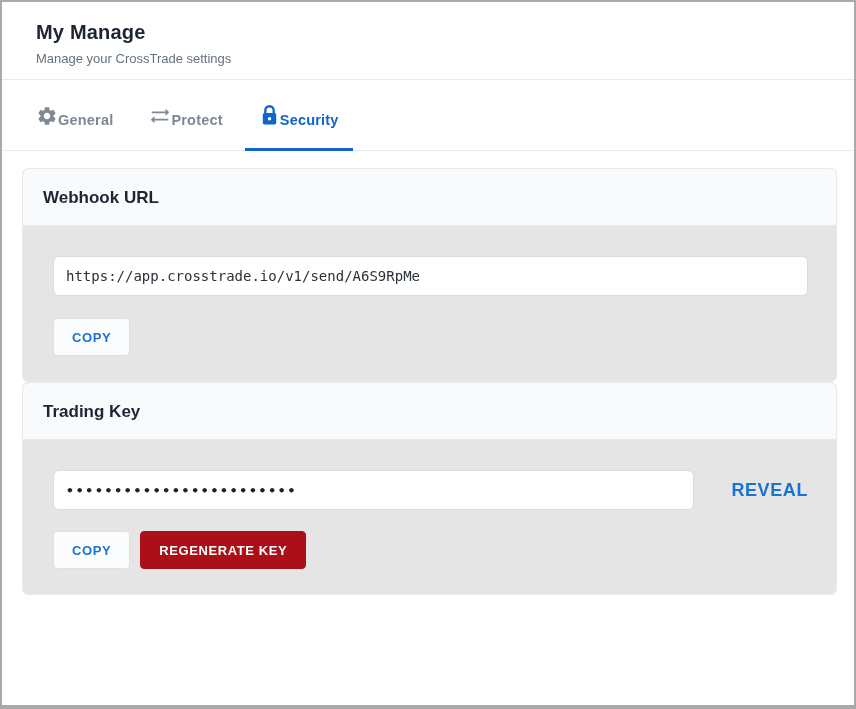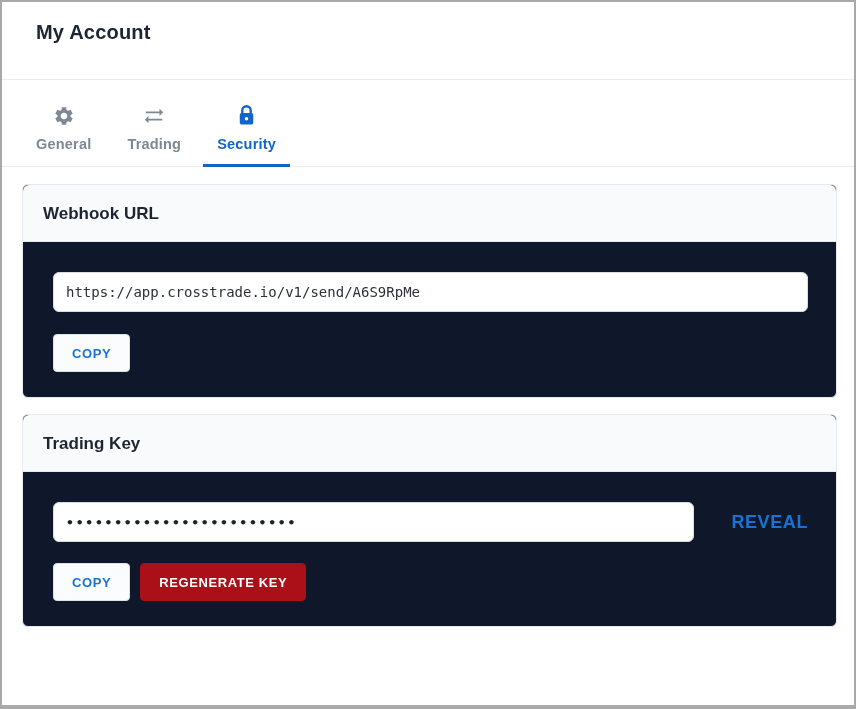--- a/index.html
+++ b/index.html
@@ -22,32 +22,32 @@
     border:2px solid #a9a9a9;border-bottom-width:4px;
     background:#fff;overflow:hidden;
   }
   
   .page-header{padding:19px 34px 0;height:78px;border-bottom:1px solid var(--divider);}
   .page-title{font-size:20px;font-weight:700;color:var(--title-dark);letter-spacing:.2px;}
   .page-subtitle{margin-top:7px;font-size:13px;color:var(--muted-text);}
   
   .tabs{display:flex;align-items:stretch;padding:24px 0 0 20px;border-bottom:1px solid var(--divider);}
   .tab{
-    display:flex;flex-direction:column;align-items:center;
+    display:flex;flex-direction:row;align-items:center;
     padding:0 14px 12px;margin-right:8px;margin-bottom:-1px;
     border-bottom:3px solid transparent;cursor:pointer;
   }
   .tab .ticon{height:23px;display:flex;align-items:center;justify-content:center;margin-bottom:9px;}
   .tab .ticon svg{display:block;}
   .tab .tlabel{font-size:14.5px;font-weight:700;color:var(--inactive-gray);letter-spacing:.2px;}
   .tab.active{border-bottom-color:var(--accent-blue);align-items:center;}
   .tab.active .tlabel{color:var(--accent-blue);}
   
   .main{padding:17px 17px 0 20px;}
-  .card{border:1px solid var(--card-border);border-radius:6px;background:#0f172a;margin-bottom:16px;}
+  .card{border:1px solid var(--card-border);border-radius:6px;background:#e5e5e5;}
   .card-head{
     background:var(--card-head-bg);padding:19px 20px 17px;
     border-bottom:1px solid var(--card-border);border-radius:6px 6px 0 0;
   }
   .card-title{font-size:17px;font-weight:700;color:var(--title-dark);}
   .card-desc{margin-top:9px;font-size:13px;color:var(--muted-text);}
   .card-body{padding:30px 28px 25px 30px;}
   .text-input{
     display:block;width:100%;height:40px;
     border:1px solid var(--input-border);border-radius:6px;
@@ -69,41 +69,42 @@
   .btn-danger{background:var(--danger-red);border:1px solid var(--danger-red);color:#ffffff;}
   .btn-row{display:flex;gap:10px;margin-top:21px;}
   .mt-btn{margin-top:22px;}
 </style>
 </head>
 <body>
 
 <div class="window">
 
   <header class="page-header">
-    <div class="page-title">My Account</div>
+    <div class="page-title">My Manage</div>
+    <div class="page-subtitle">Manage your CrossTrade settings</div>
   </header>
 
   <nav class="tabs">
     <div class="tab">
       <span class="ticon">
         <svg width="22" height="22" viewBox="0 0 24 24" fill="#7e8995" aria-hidden="true">
           <path d="M19.14 12.94c.04-.3.06-.61.06-.94 0-.32-.02-.64-.07-.94l2.03-1.58c.18-.14.23-.41.12-.61l-1.92-3.32c-.12-.22-.37-.29-.59-.22l-2.39.96c-.5-.38-1.03-.7-1.62-.94l-.36-2.54c-.04-.24-.24-.41-.48-.41h-3.84c-.24 0-.43.17-.47.41l-.36 2.54c-.59.24-1.13.57-1.62.94l-2.39-.96c-.22-.08-.47 0-.59.22L2.74 8.87c-.12.21-.08.47.12.61l2.03 1.58c-.05.3-.09.63-.09.94s.02.64.07.94l-2.03 1.58c-.18.14-.23.41-.12.61l1.92 3.32c.12.22.37.29.59.22l2.39-.96c.5.38 1.03.7 1.62.94l.36 2.54c.05.24.24.41.48.41h3.84c.24 0 .44-.17.47-.41l.36-2.54c.59-.24 1.13-.56 1.62-.94l2.39.96c.22.08.47 0 .59-.22l1.92-3.32c.12-.22.07-.47-.12-.61l-2.01-1.58zM12 15.6c-1.98 0-3.6-1.62-3.6-3.6s1.62-3.6 3.6-3.6 3.6 1.62 3.6 3.6-1.62 3.6-3.6 3.6z"></path>
         </svg>
       </span>
       <span class="tlabel">General</span>
     </div>
 
     <div class="tab">
       <span class="ticon">
         <svg width="22" height="22" viewBox="0 0 24 24" fill="#7e8995" aria-hidden="true">
           <path d="M18 12l4-4-4-4v3H3v2h15v3z"></path>
           <path d="M6 12l-4 4 4 4v-3h15v-2H6v-3z"></path>
         </svg>
       </span>
-      <span class="tlabel">Trading</span>
+      <span class="tlabel">Protect</span>
     </div>
 
     <div class="tab active">
       <span class="ticon">
         <svg width="21" height="23" viewBox="0 0 24 26" aria-hidden="true">
           <path d="M7.2 11V7.2a4.8 4.8 0 0 1 9.6 0V11" fill="none" stroke="#1164c8" stroke-width="2.7"></path>
           <rect x="4.3" y="10.2" width="15.4" height="13.2" rx="2" fill="#1164c8"></rect>
           <circle cx="12" cy="16.6" r="2" fill="#ffffff"></circle>
         </svg>
       </span>

